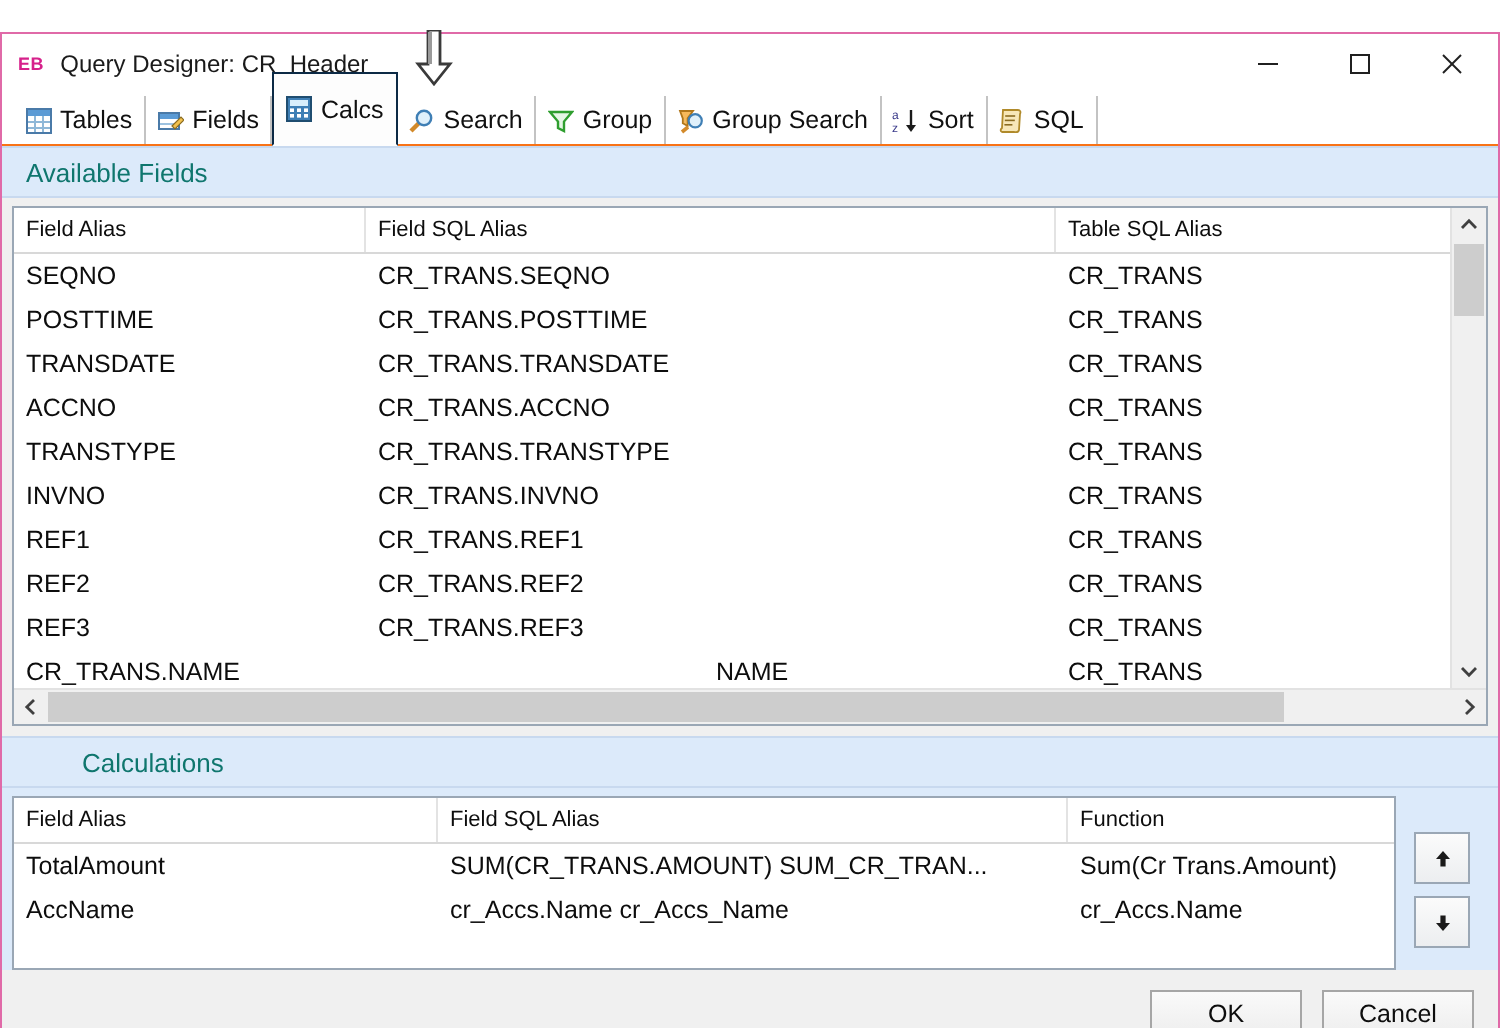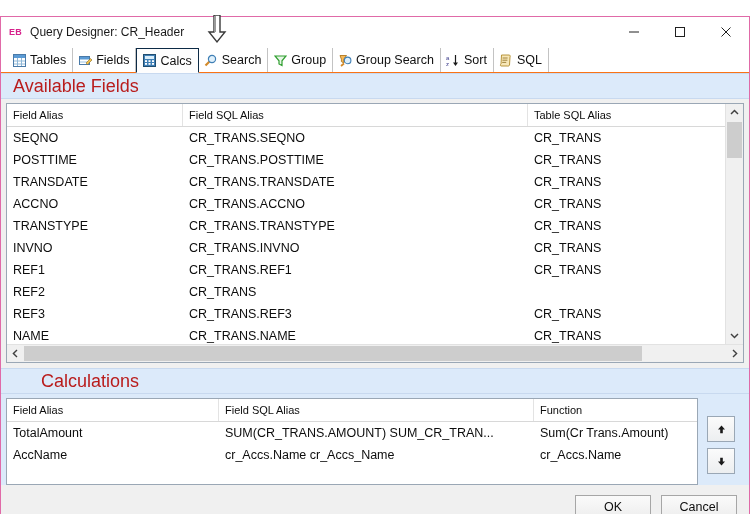--- a/index.html
+++ b/index.html
@@ -95,41 +95,41 @@
     box-sizing: border-box;
     border-right: 1px solid #c3c3c3;
     gap: 4px;
     white-space: nowrap;
   }
   .tab.active {
     background: #fdfdfd;
     border: 1px solid #0c2a45;
     border-bottom: 1px solid #fdfdfd;
     margin-bottom: -1px;
-    height: 25px;
+    height: 37px;
     border-right: 1px solid #0c2a45;
   }
   .tab-ico {
     width: 14px; height: 14px;
     display: flex; align-items: center; justify-content: center;
     flex: 0 0 14px;
   }
 
   
   .section-hdr {
     background: #dceafa;
     border: 1px solid #c8d9ef;
     border-left: none; border-right: none;
     height: 18px;
     min-height: 26px;
     display: flex;
     align-items: center;
     padding-left: 12px;
-    font-size: 18px;
-    color: #b91c1c;
+    font-size: 13px;
+    color: #0f766e;
     box-sizing: border-box;
   }
 
   
   .grid-outer {
     margin: 4px 5px 0 5px;
     border: 1px solid #9aa7b5;
     background: #ffffff;
     box-sizing: border-box;
     display: flex;
@@ -490,30 +490,31 @@
             <div class="gcell c2">CR_TRANS.INVNO</div>
             <div class="gcell c3">CR_TRANS</div>
           </div>
           <div class="grow">
             <div class="gcell c1">REF1</div>
             <div class="gcell c2">CR_TRANS.REF1</div>
             <div class="gcell c3">CR_TRANS</div>
           </div>
           <div class="grow">
             <div class="gcell c1">REF2</div>
+            <div class="gcell c2">CR_TRANS.REF2</div>
             <div class="gcell c3">CR_TRANS</div>
           </div>
           <div class="grow">
             <div class="gcell c1">REF3</div>
             <div class="gcell c2">CR_TRANS.REF3</div>
             <div class="gcell c3">CR_TRANS</div>
           </div>
           <div class="grow">
+            <div class="gcell c2">CR_TRANS.NAME</div>
             <div class="gcell c1">NAME</div>
-            <div class="gcell c2">CR_TRANS.NAME</div>
             <div class="gcell c3">CR_TRANS</div>
           </div>
         </div>
       </div>
 
       <div class="vscroll">
         <div class="sb-arrow">
           <svg width="9" height="9" viewBox="0 0 9 9">
             <polyline points="1,6 4.5,2.4 8,6" fill="none" stroke="#404040" stroke-width="1.4"></polyline>
           </svg>

